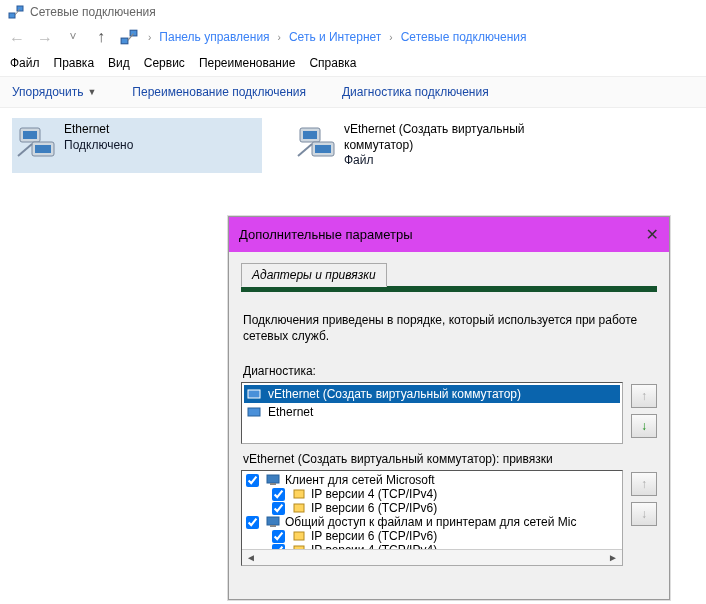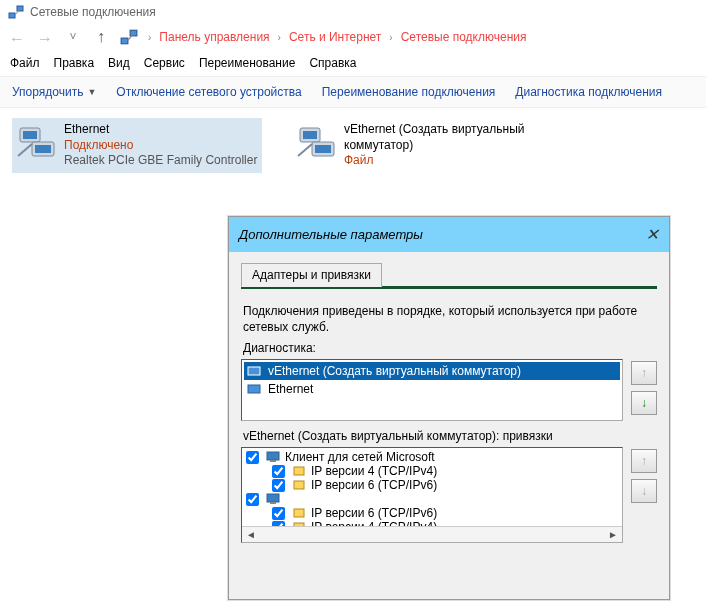--- a/index.html
+++ b/index.html
@@ -31,30 +31,30 @@
   .nav-arrow {
     color: #bbb;
     font-size: 16px;
     display: inline-flex;
     align-items: center;
     justify-content: center;
     width: 18px;
   }
   .breadcrumb { display: flex; align-items: center; gap: 8px; }
   .breadcrumb span.sep { color: #888; font-size: 10px; }
-  .breadcrumb span.crumb { color: #ef4444; }
+  .breadcrumb span.crumb { color: #3b82f6; }
   .menubar {
     display: flex;
     gap: 14px;
     padding: 6px 10px;
     font-size: 12px;
   }
   .toolbar {
     display: flex;
-    gap: 20px;
+    gap: 36px;
     padding: 8px 12px;
     background: #fafafa;
     border-top: 1px solid #eee;
     border-bottom: 1px solid #eee;
   }
   .toolbar .action { color: #1a4aa8; display: flex; align-items: center; gap: 4px; }
   .toolbar .chev { color: #555; font-size: 9px; }
   .content {
     display: flex;
     gap: 30px;
@@ -63,68 +63,68 @@
   .conn-item {
     display: flex;
     gap: 8px;
     padding: 4px;
     width: 250px;
   }
   .conn-item.selected { background: #d8e6f2; }
   .conn-icon { width: 40px; height: 40px; flex: 0 0 40px; }
   .conn-text { line-height: 1.3; }
   .conn-text .name { color: #000; }
-  .conn-text .status { color: #c2410c; }
+  .conn-text .status { color: #0f172a; }
   .conn-text .detail { color: #555; }
 
   
   .dialog {
     position: absolute;
     left: 228px;
     top: 216px;
     width: 442px;
     height: 384px;
     border: 1px solid #999;
     background: #f0f0f0;
     box-shadow: 0 0 0 1px #ddd;
     display: flex;
     flex-direction: column;
   }
   .dlg-title {
     display: flex;
     justify-content: space-between;
     align-items: center;
     padding: 8px 10px;
-    background: #7dd3fc;
+    background: #d946ef;
     font-size: 13px;
-    font-style: italic;
   }
   .dlg-close { font-size: 16px; color: #333; }
   .dlg-body {
     padding: 10px 12px 4px 12px;
     flex: 1;
     overflow: hidden;
   }
   .tabs {
     display: flex;
-    border-bottom: 3px solid #14532d;
-    margin-bottom: 15px;
+    border-bottom: 6px solid #14532d;
+    margin-bottom: 21px;
+    font-style: italic;
   }
   .tab {
     padding: 4px 10px;
     border: 1px solid #aaa;
     border-bottom: none;
     background: #f0f0f0;
     position: relative;
     top: 1px;
     margin-right: 2px;
     font-size: 12px;
   }
   .tab.active { background: #f0f0f0; border-bottom: 1px solid #f0f0f0; }
-  .desc { margin: 6px 2px 6px 2px; line-height: 1.3; }
+  .desc { margin: 6px 2px 20px 2px; line-height: 1.3; }
   .label { margin: 2px 2px 4px 2px; }
   .list {
     border: 1px inset #aaa;
     background: #fff;
     height: 62px;
     overflow: auto;
     padding: 2px;
   }
   .list-row { display: flex; gap: 6px; align-items: center; padding: 1px 2px; }
   .list-row.selected { background: #0a64ad; color: #fff; }
@@ -204,40 +204,38 @@
   <span>Сервис</span>
   <span>Переименование</span>
   <span>Справка</span>
 </div>
 
 <div class="toolbar">
   <span class="action">
     <span>Упорядочить</span>
     <span class="chev">▼</span>
   </span>
-  <span class="action">Отключение сетевого устройства</span>
   <span class="action">Переименование подключения</span>
   <span class="action">Диагностика подключения</span>
 </div>
 
 <div class="content">
   <div class="conn-item selected">
     <span class="conn-icon">
       <svg width="40" height="40" viewBox="0 0 40 40">
           <rect x="4" y="6" width="20" height="14" rx="2" fill="#cfd8e0" stroke="#7a8aa0"></rect>
           <rect x="7" y="9" width="14" height="8" fill="#3d7ebf"></rect>
           <rect x="16" y="20" width="22" height="14" rx="2" fill="#cfd8e0" stroke="#7a8aa0"></rect>
           <rect x="19" y="23" width="16" height="8" fill="#3d7ebf"></rect>
           <line x1="2" y1="34" x2="16" y2="22" stroke="#7a8aa0" stroke-width="2"></line>
         </svg>
     </span>
     <div class="conn-text">
       <div class="name">Ethernet</div>
       <div class="status">Подключено</div>
-      <div class="detail">Realtek PCIe GBE Family Controller</div>
     </div>
   </div>
   <div class="conn-item">
     <span class="conn-icon">
       <svg width="40" height="40" viewBox="0 0 40 40">
           <rect x="4" y="6" width="20" height="14" rx="2" fill="#cfd8e0" stroke="#7a8aa0"></rect>
           <rect x="7" y="9" width="14" height="8" fill="#3d7ebf"></rect>
           <rect x="16" y="20" width="22" height="14" rx="2" fill="#cfd8e0" stroke="#7a8aa0"></rect>
           <rect x="19" y="23" width="16" height="8" fill="#3d7ebf"></rect>
           <line x1="2" y1="34" x2="16" y2="22" stroke="#7a8aa0" stroke-width="2"></line>
@@ -323,20 +321,21 @@
                 <span>IP версии 6 (TCP/IPv6)</span>
               </div>
               <div class="bind-row">
                 <input type="checkbox" checked="" style="">
                 <span class="ico">
                   <svg width="14" height="12" viewBox="0 0 14 12">
                     <rect x="1" y="1" width="12" height="8" fill="#3d7ebf" stroke="#26619c"></rect>
                     <rect x="4" y="9" width="6" height="2" fill="#888"></rect>
                   </svg>
                 </span>
+                <span>Общий доступ к файлам и принтерам для сетей Mic</span>
               </div>
               <div class="bind-row indent">
                 <input type="checkbox" checked="" style="">
                 <span class="ico">
                   <svg width="14" height="12" viewBox="0 0 14 12">
                     <rect x="2" y="2" width="10" height="8" fill="#ffd45e" stroke="#b58a1f"></rect>
                   </svg>
                 </span>
                 <span>IP версии 6 (TCP/IPv6)</span>
               </div>

